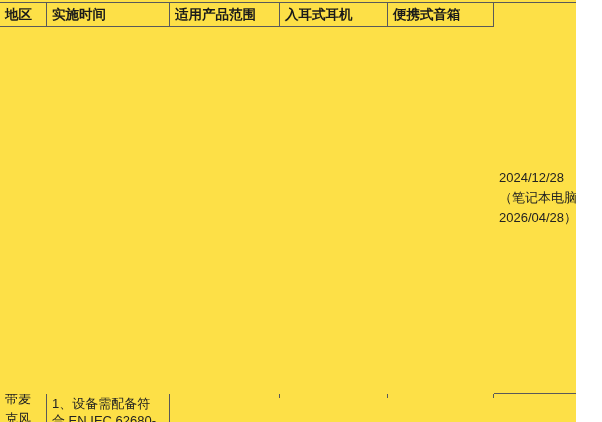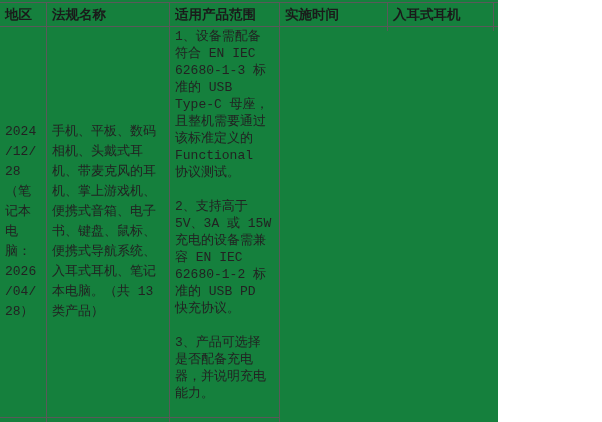--- a/index.html
+++ b/index.html
@@ -1,21 +1,21 @@
 <!DOCTYPE html>
 <html><head>
 <meta charset="utf-8">
 <style>
   html,body{margin:0;padding:0;background:#ffffff;}
   .page{
     position:relative;
-    width:498px;height:422px;
+    width:576px;height:422px;
     overflow:hidden;
-    background:#15803d;
-    font-family:Liberation Mono, monospace;
+    background:#fde047;
+    font-family:Liberation Sans, sans-serif;
     color:#222222;
   }
   .tbl{
     margin-top:2px;
     display:grid;
     grid-template-columns:47px 123px 110px 108px 106px 103px;
     border-top:1px solid #595959;
   }
   .cell{
     box-sizing:border-box;
@@ -58,27 +58,24 @@
 </head>
 <body>
 
 <div class="page">
   <div class="tbl">
 
     <div class="cell hcell">
         <span>地区</span>
       </div>
     <div class="cell hcell">
-        <span>法规名称</span>
+        <span>实施时间</span>
       </div>
     <div class="cell hcell">
         <span>适用产品范围</span>
-      </div>
-    <div class="cell hcell">
-        <span>实施时间</span>
       </div>
     <div class="cell hcell">
         <span>入耳式耳机</span>
       </div>
     <div class="cell hcell">
         <span>便携式音箱</span>
       </div>
 
     <div class="cell dcell">
       <div class="txt">2024/12/28（笔记本电脑：2026/04/28）</div>

